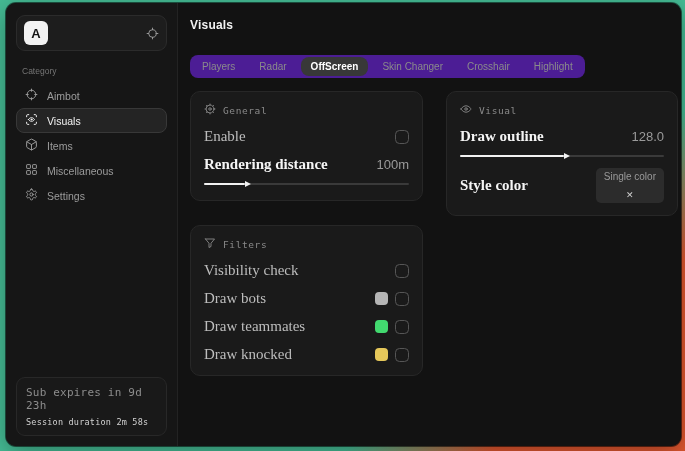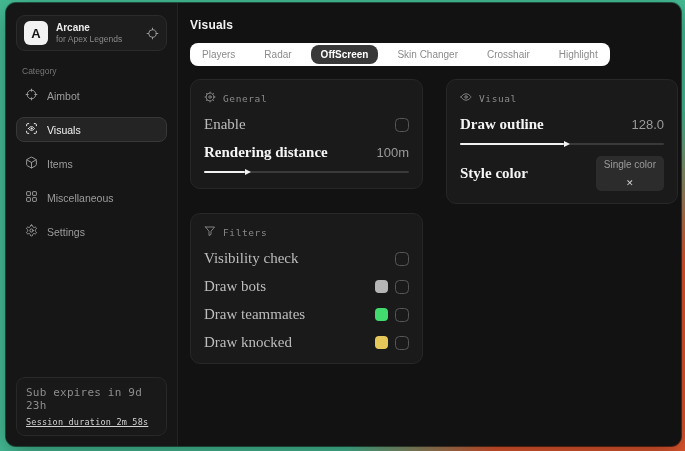--- a/index.html
+++ b/index.html
@@ -26,39 +26,39 @@
   }
   .logo {
     width:24px; height:24px; border-radius:6px; background:#f2f2f2; color:#141414;
     font-weight:bold; font-size:13px; display:flex; align-items:center; justify-content:center; flex:none;
   }
   .app-text { display:flex; flex-direction:column; line-height:1.1; }
   .app-name { font-size:10px; font-weight:bold; color:#ececec; }
   .app-sub  { font-size:8.5px; color:#8a8a8a; margin-top:2px; }
   .target-btn { margin-left:auto; color:#9a9a9a; display:flex; cursor:pointer; }
   .category { font-size:8.5px; color:#757575; margin:15px 6px 7px; }
-  .nav { display:flex; flex-direction:column; gap:9px; }
+  .nav { display:flex; flex-direction:column; gap:0; }
   .nav-item {
     display:flex; align-items:center; gap:9px; height:25px; padding:0 8px;
     border-radius:8px; font-size:10.5px; color:#9c9c9c; border:1px solid transparent; cursor:pointer;
   }
   .nav-item.active { background:#242424; border-color:#383838; color:#f2f2f2; }
   .nav-item svg { flex:none; }
   .side-footer {
     margin-top:auto; border:1px solid #282828; background:#191919; border-radius:9px;
     padding:8px 9px; font-family:"DejaVu Sans Mono", monospace;
   }
   .sf1 { font-size:11px; color:#8d8d8d; letter-spacing:.2px; }
-  .sf2 { font-size:8.5px; color:#d2d2d2; margin-top:5px; letter-spacing:.2px;text-decoration:underline; }
+  .sf2 { font-size:8.5px; color:#d2d2d2; margin-top:5px; letter-spacing:.2px; }
   
   .main { flex:1; padding:15px 8px 0 12px; background:#121212; }
   .main-title { font-size:12px; font-weight:bold; color:#f2f2f2; letter-spacing:.2px; }
   .tabs {
-    display:inline-flex; align-items:center; background:#ffffff; border-radius:8px;
-    padding:2px; margin-top:11px; gap:9px;
+    display:inline-flex; align-items:center; background:#4c1d95; border-radius:8px;
+    padding:2px; margin-top:23px; gap:4px;
   }
   .tab { font-size:10px; color:#8b8b8b; padding:4px 10px; border-radius:6px; cursor:pointer; white-space:nowrap; }
   .tab.active { background:#383838; color:#ffffff; font-weight:bold;border-radius:8px; }
   .panels { display:grid; grid-template-columns:233px 232px; gap:9px 23px; margin-top:13px; align-items:start; }
   .panel { background:#1a1a1a; border:1px solid #272727; border-radius:10px; padding:11px 13px 12px; }
   .panel-h {
     display:flex; align-items:center; gap:7px; color:#8a8a8a;
     font-family:"DejaVu Sans Mono", monospace; font-size:9.5px; letter-spacing:.6px;
   }
   .row { display:flex; align-items:center; margin-top:11px; min-height:15px; }
@@ -90,24 +90,20 @@
 <body>
 
 <div class="window">
 
   <div class="sidebar">
 
     <div class="side-header">
       <div class="logo">
         <span>A</span>
       </div>
-      <div class="app-text">
-        <span class="app-name">Arcane</span>
-        <span class="app-sub">for Apex Legends</span>
-      </div>
       <span class="target-btn">
         <svg width="13" height="13" viewBox="0 0 24 24" fill="none" stroke="currentColor" stroke-width="1.8" stroke-linecap="round">
           <circle cx="12" cy="12" r="7"></circle>
             <path d="M12 2v3M12 19v3M2 12h3M19 12h3"></path>
         </svg>
       </span>
     </div>
 
     <div class="category">Category</div>
 

